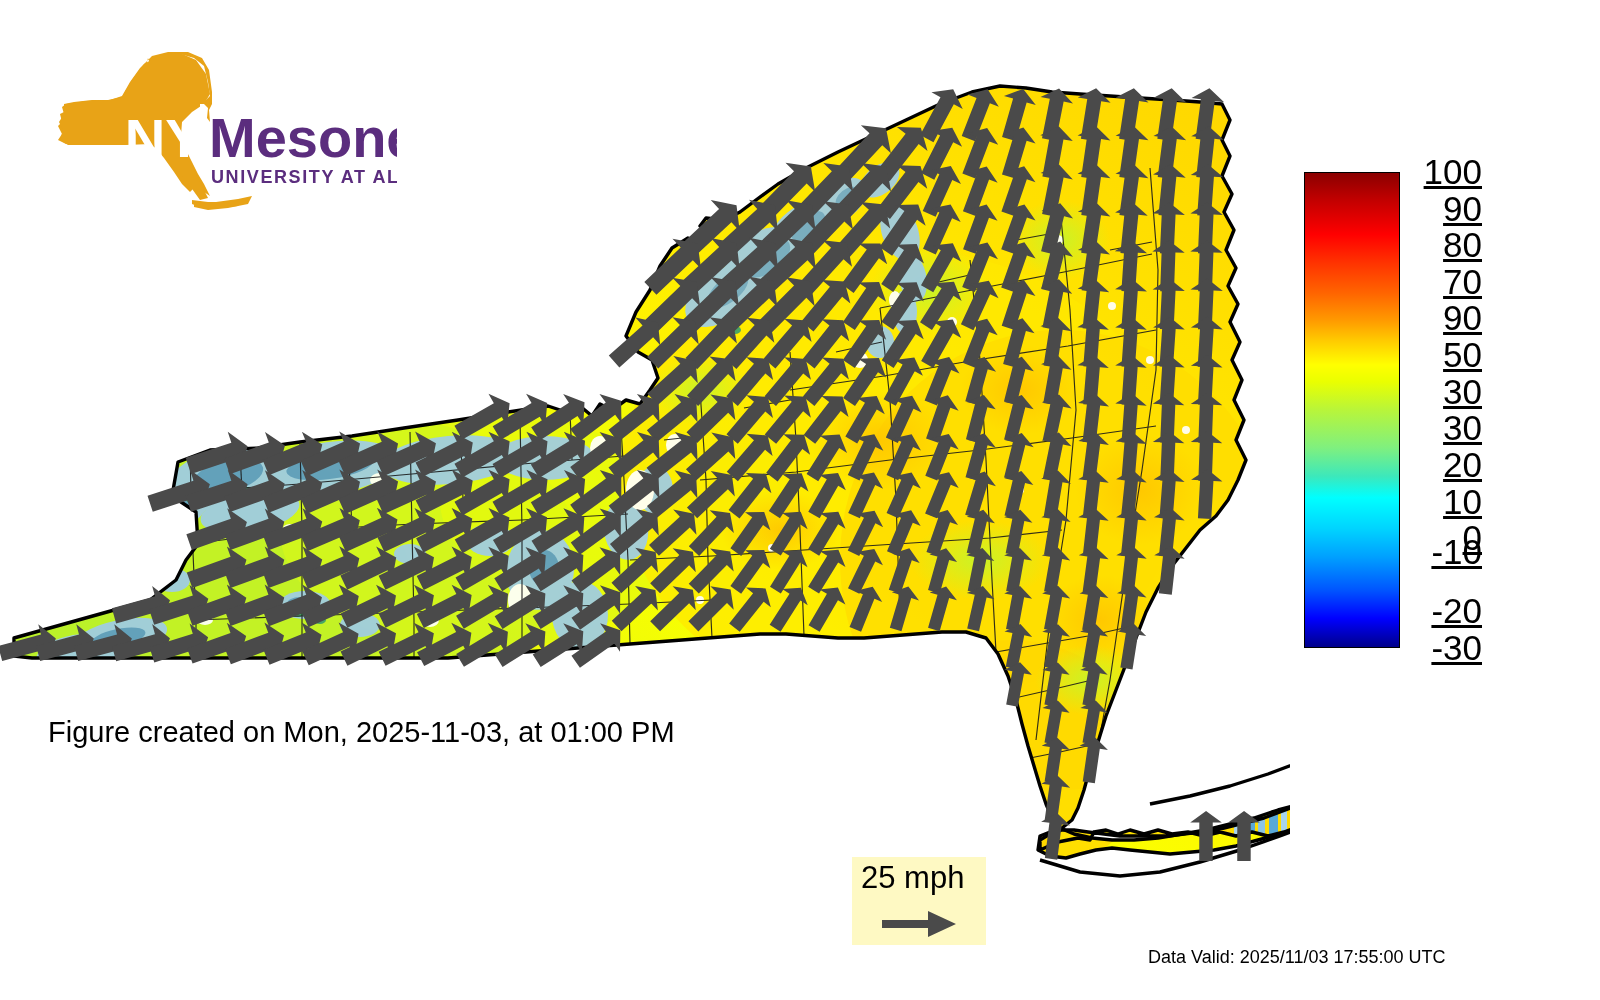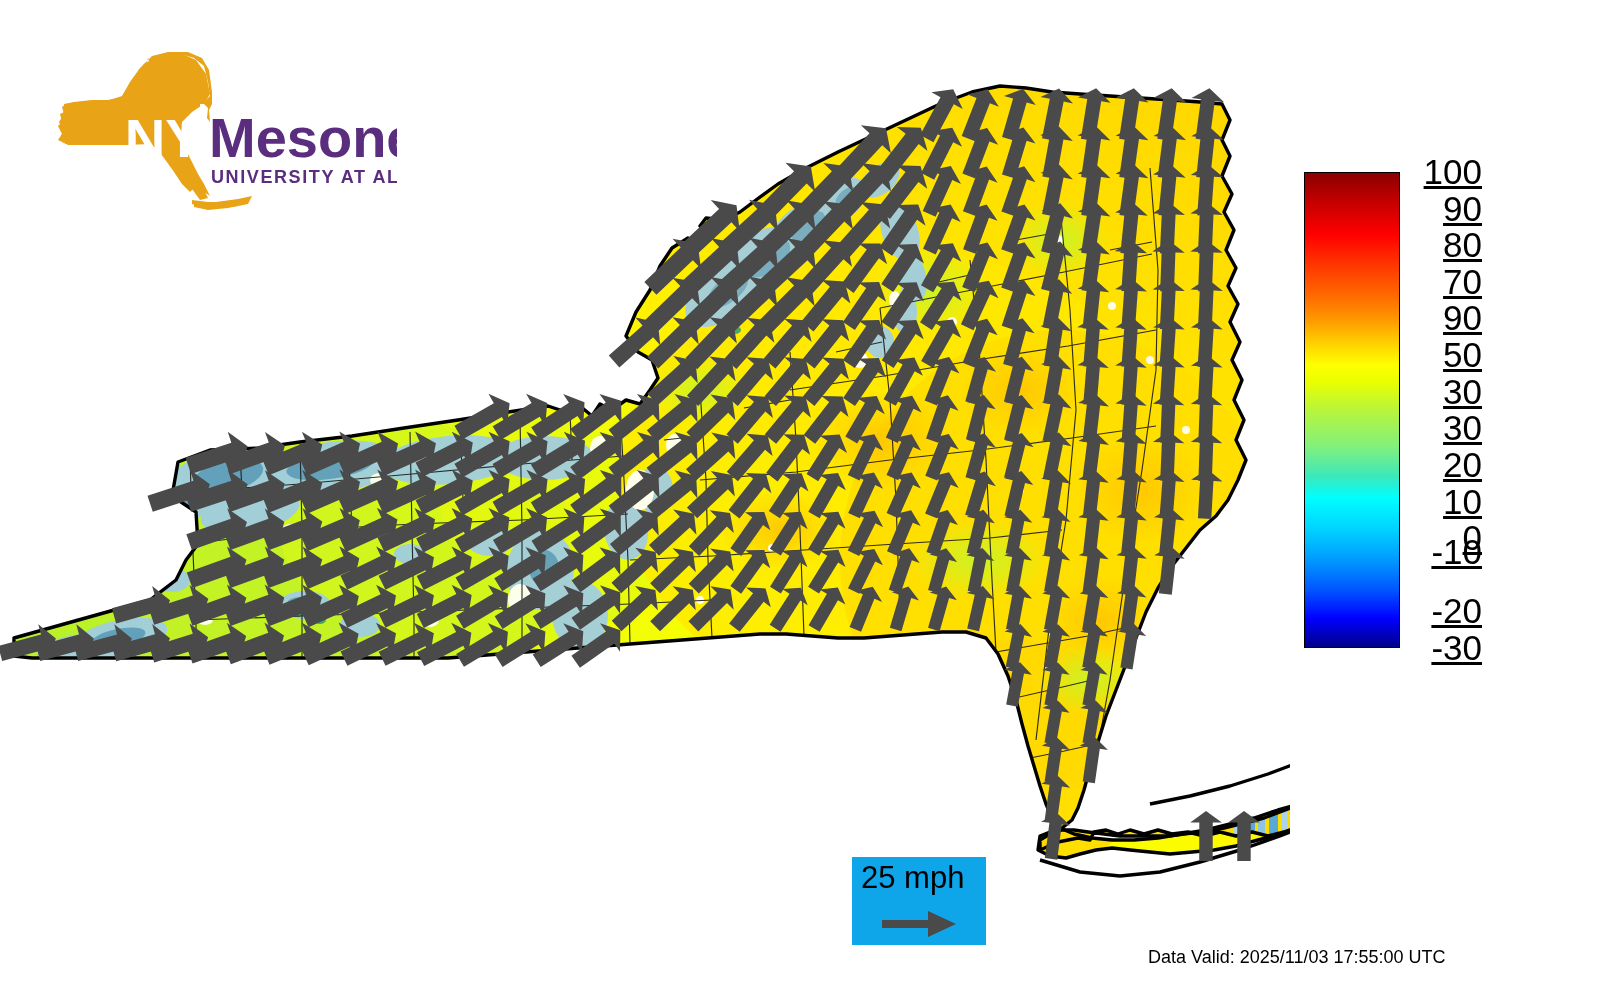--- a/index.html
+++ b/index.html
@@ -40,21 +40,21 @@
   .cb-tick{position:absolute;right:42px;font-size:35px;line-height:30px;
            text-align:center;white-space:nowrap;color:#000;text-decoration:underline;}
 
   
   #caption{position:absolute;left:48px;top:718px;width:780px;}
   .cap-line{font-size:29px;line-height:29px;margin-bottom:32px;color:#000;
             white-space:nowrap;}
 
   
   #wind-key{position:absolute;left:852px;top:857px;width:134px;height:88px;
-            background:#0ea5e9;}
+            background:#fef9c3;}
   #wind-key .wk-label{position:absolute;left:9px;top:3px;font-size:31px;
             line-height:36px;color:#000;white-space:nowrap;}
   #wind-key .wk-arrow{position:absolute;left:30px;top:52px;}
 
   
   #data-valid{position:absolute;left:1148px;top:946px;font-size:18px;
               line-height:22px;color:#000;white-space:nowrap;}
 </style>
 </head>
 <body>
@@ -698,20 +698,21 @@
     <div class="cb-tick" style="top: 255.308px;">30</div>
     <div class="cb-tick" style="top: 291.923px;">20</div>
     <div class="cb-tick" style="top: 328.538px;">10</div>
     <div class="cb-tick" style="top: 365.154px;">0</div>
     <div class="cb-tick" style="top: 379px;">-10</div>
     <div class="cb-tick" style="top: 438.385px;">-20</div>
     <div class="cb-tick" style="top: 475px;">-30</div>
   </div>
 
 <div id="caption">
+  <div class="cap-line">Figure created on Mon, 2025-11-03, at 01:00 PM</div>
 </div>
 
 <div id="wind-key">
   <div class="wk-label">25 mph</div>
   <svg class="wk-arrow" width="76" height="30" viewBox="0 0 76 30">
     <path d="M 0 11 L 46 11 L 46 2 L 74 15 L 46 28 L 46 19 L 0 19 Z" fill="#4a4a4a"></path>
   </svg>
 </div>
 
 <div id="data-valid">Data Valid: 2025/11/03 17:55:00 UTC</div>

